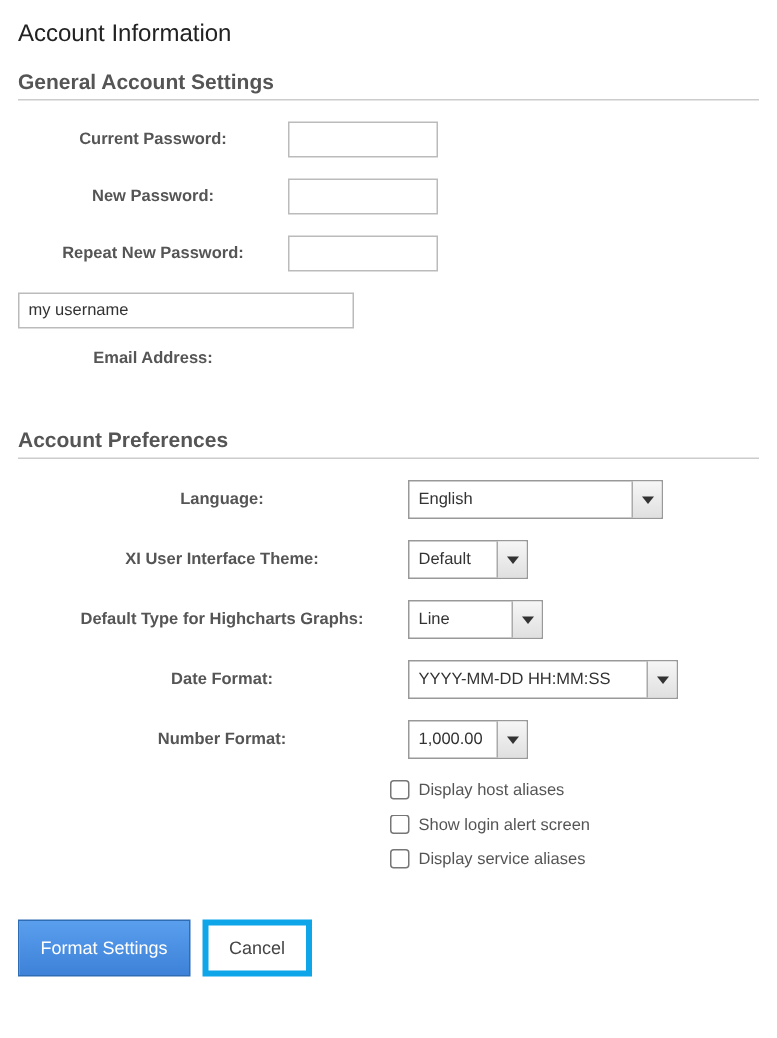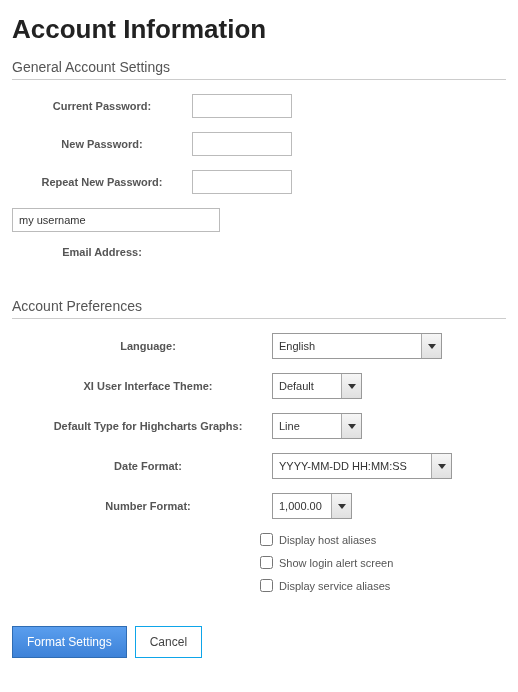--- a/index.html
+++ b/index.html
@@ -6,29 +6,29 @@
   body {
     margin: 0;
     padding: 10px 12px;
     font-family: Verdana, Arial, sans-serif;
     font-size: 11px;
     color: #333;
     width: 518px;
     background: #fff;
   }
   h1 {
-    font-size: 26px;
-    font-weight: bold;
+    font-size: 16px;
+    font-weight: normal;
     color: #222;
     margin: 4px 0 14px 0;
   }
   .section-title {
     font-size: 14px;
     color: #555;
-    font-weight: normal;
+    font-weight: bold;
     margin: 0 0 4px 0;
   }
   hr.sep {
     border: none;
     border-top: 1px solid #ccc;
     margin: 0 0 14px 0;
   }
   .row {
     display: flex;
     align-items: center;
@@ -44,21 +44,21 @@
   .label-col2 { width: 248px; margin-left: 12px; }
   input.text-narrow {
     width: 100px;
     height: 24px;
     border: 1px solid #bbb;
     padding: 2px 4px;
     font-size: 11px;
     font-family: inherit;
   }
   input.text-wide {
-    width: 208px;
+    width: 224px;
     height: 24px;
     border: 1px solid #bbb;
     padding: 2px 6px;
     font-size: 11px;
     font-family: inherit;
     color: #333;
   }
   .select-wrap {
     position: relative;
     display: inline-block;
@@ -89,21 +89,21 @@
     justify-content: center;
   }
   .select-arrow::after {
     content: "";
     width: 0; height: 0;
     border-left: 4px solid transparent;
     border-right: 4px solid transparent;
     border-top: 5px solid #333;
   }
   select.sel-lang { width: 170px; }
-  select.sel-theme { width: 90px; }
+  select.sel-theme { width: 80px; }
   select.sel-chart { width: 90px; }
   select.sel-date { width: 180px; }
   select.sel-num { width: 80px; }
   .checkbox-row {
     display: flex;
     align-items: center;
     margin-bottom: 10px;
   }
   .checkbox-row input[type=checkbox] {
     margin: 0 6px 0 0;
@@ -124,21 +124,21 @@
     color: #fff;
     border: 1px solid #2f6cb3;
     padding: 8px 14px;
     font-size: 12px;
     font-family: inherit;
     cursor: pointer;
   }
   button.secondary {
     background: #fff;
     color: #444;
-    border: 1px solid #0ea5e9;
+    border: 4px solid #0ea5e9;
     padding: 8px 14px;
     font-size: 12px;
     font-family: inherit;
     cursor: pointer;
   }
   .gap-section { height: 26px; }
   .indent-prefs { padding-left: 248px; }
 </style>
 </head>
 <body>

